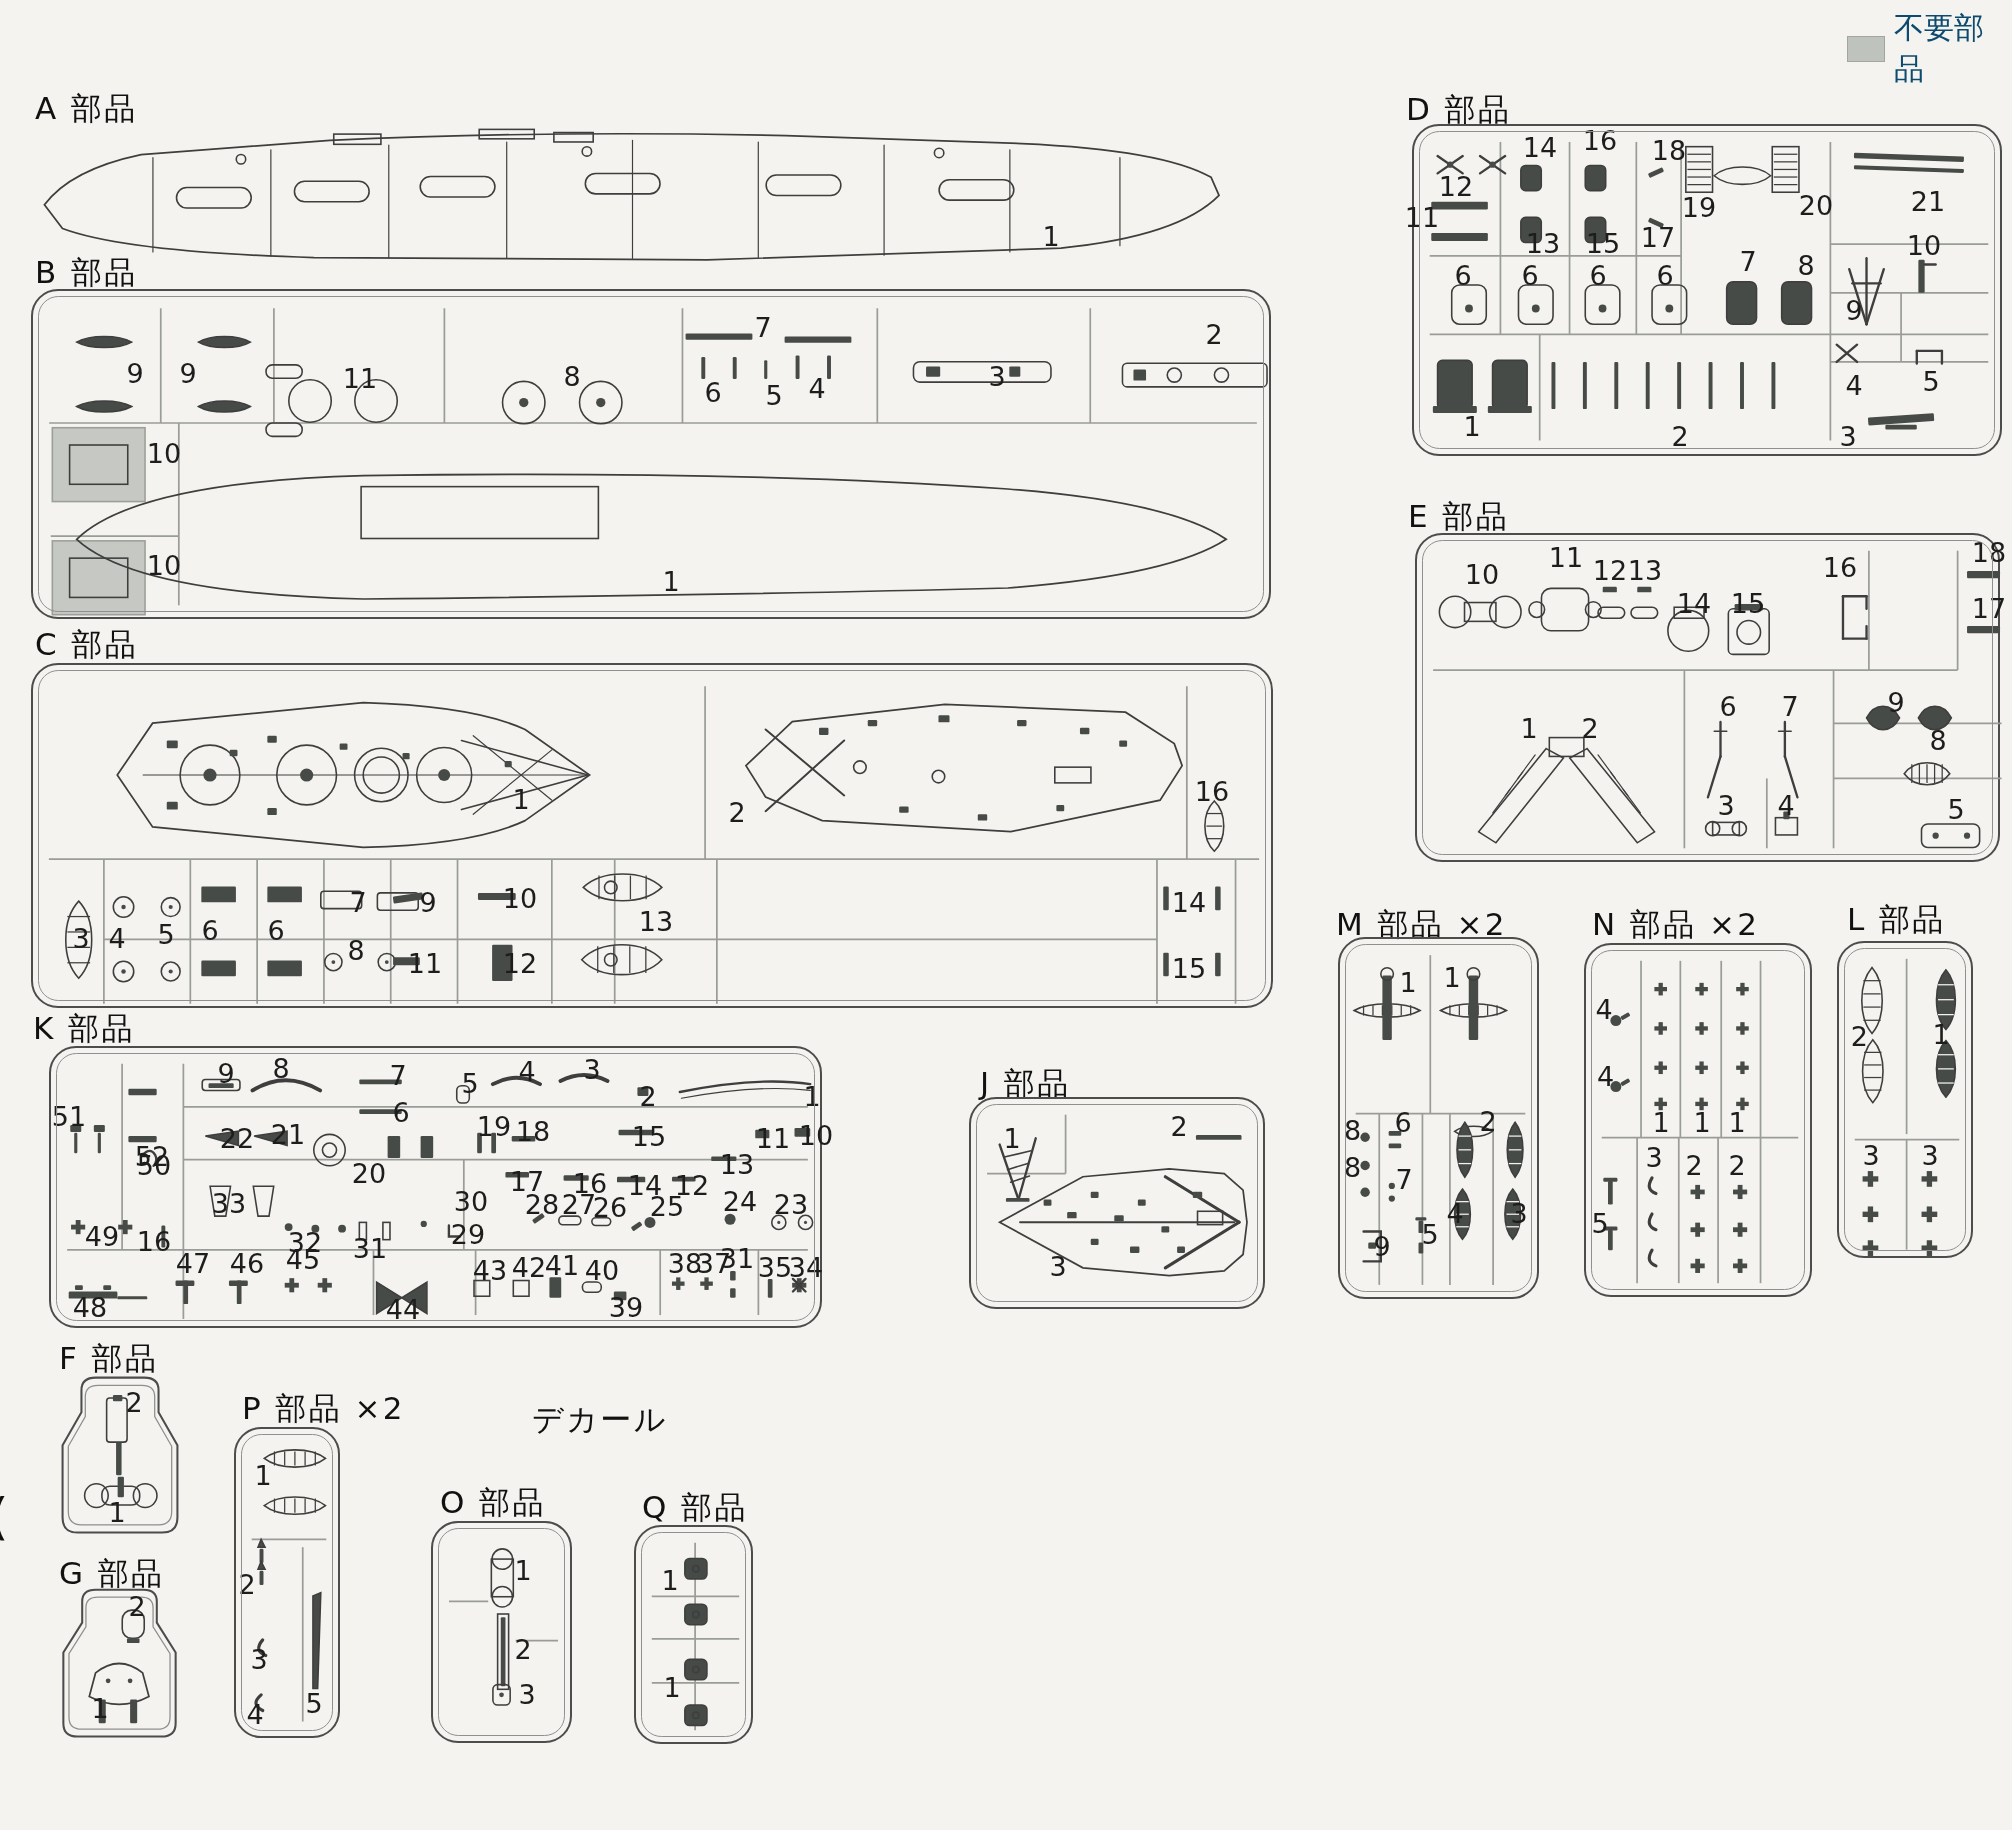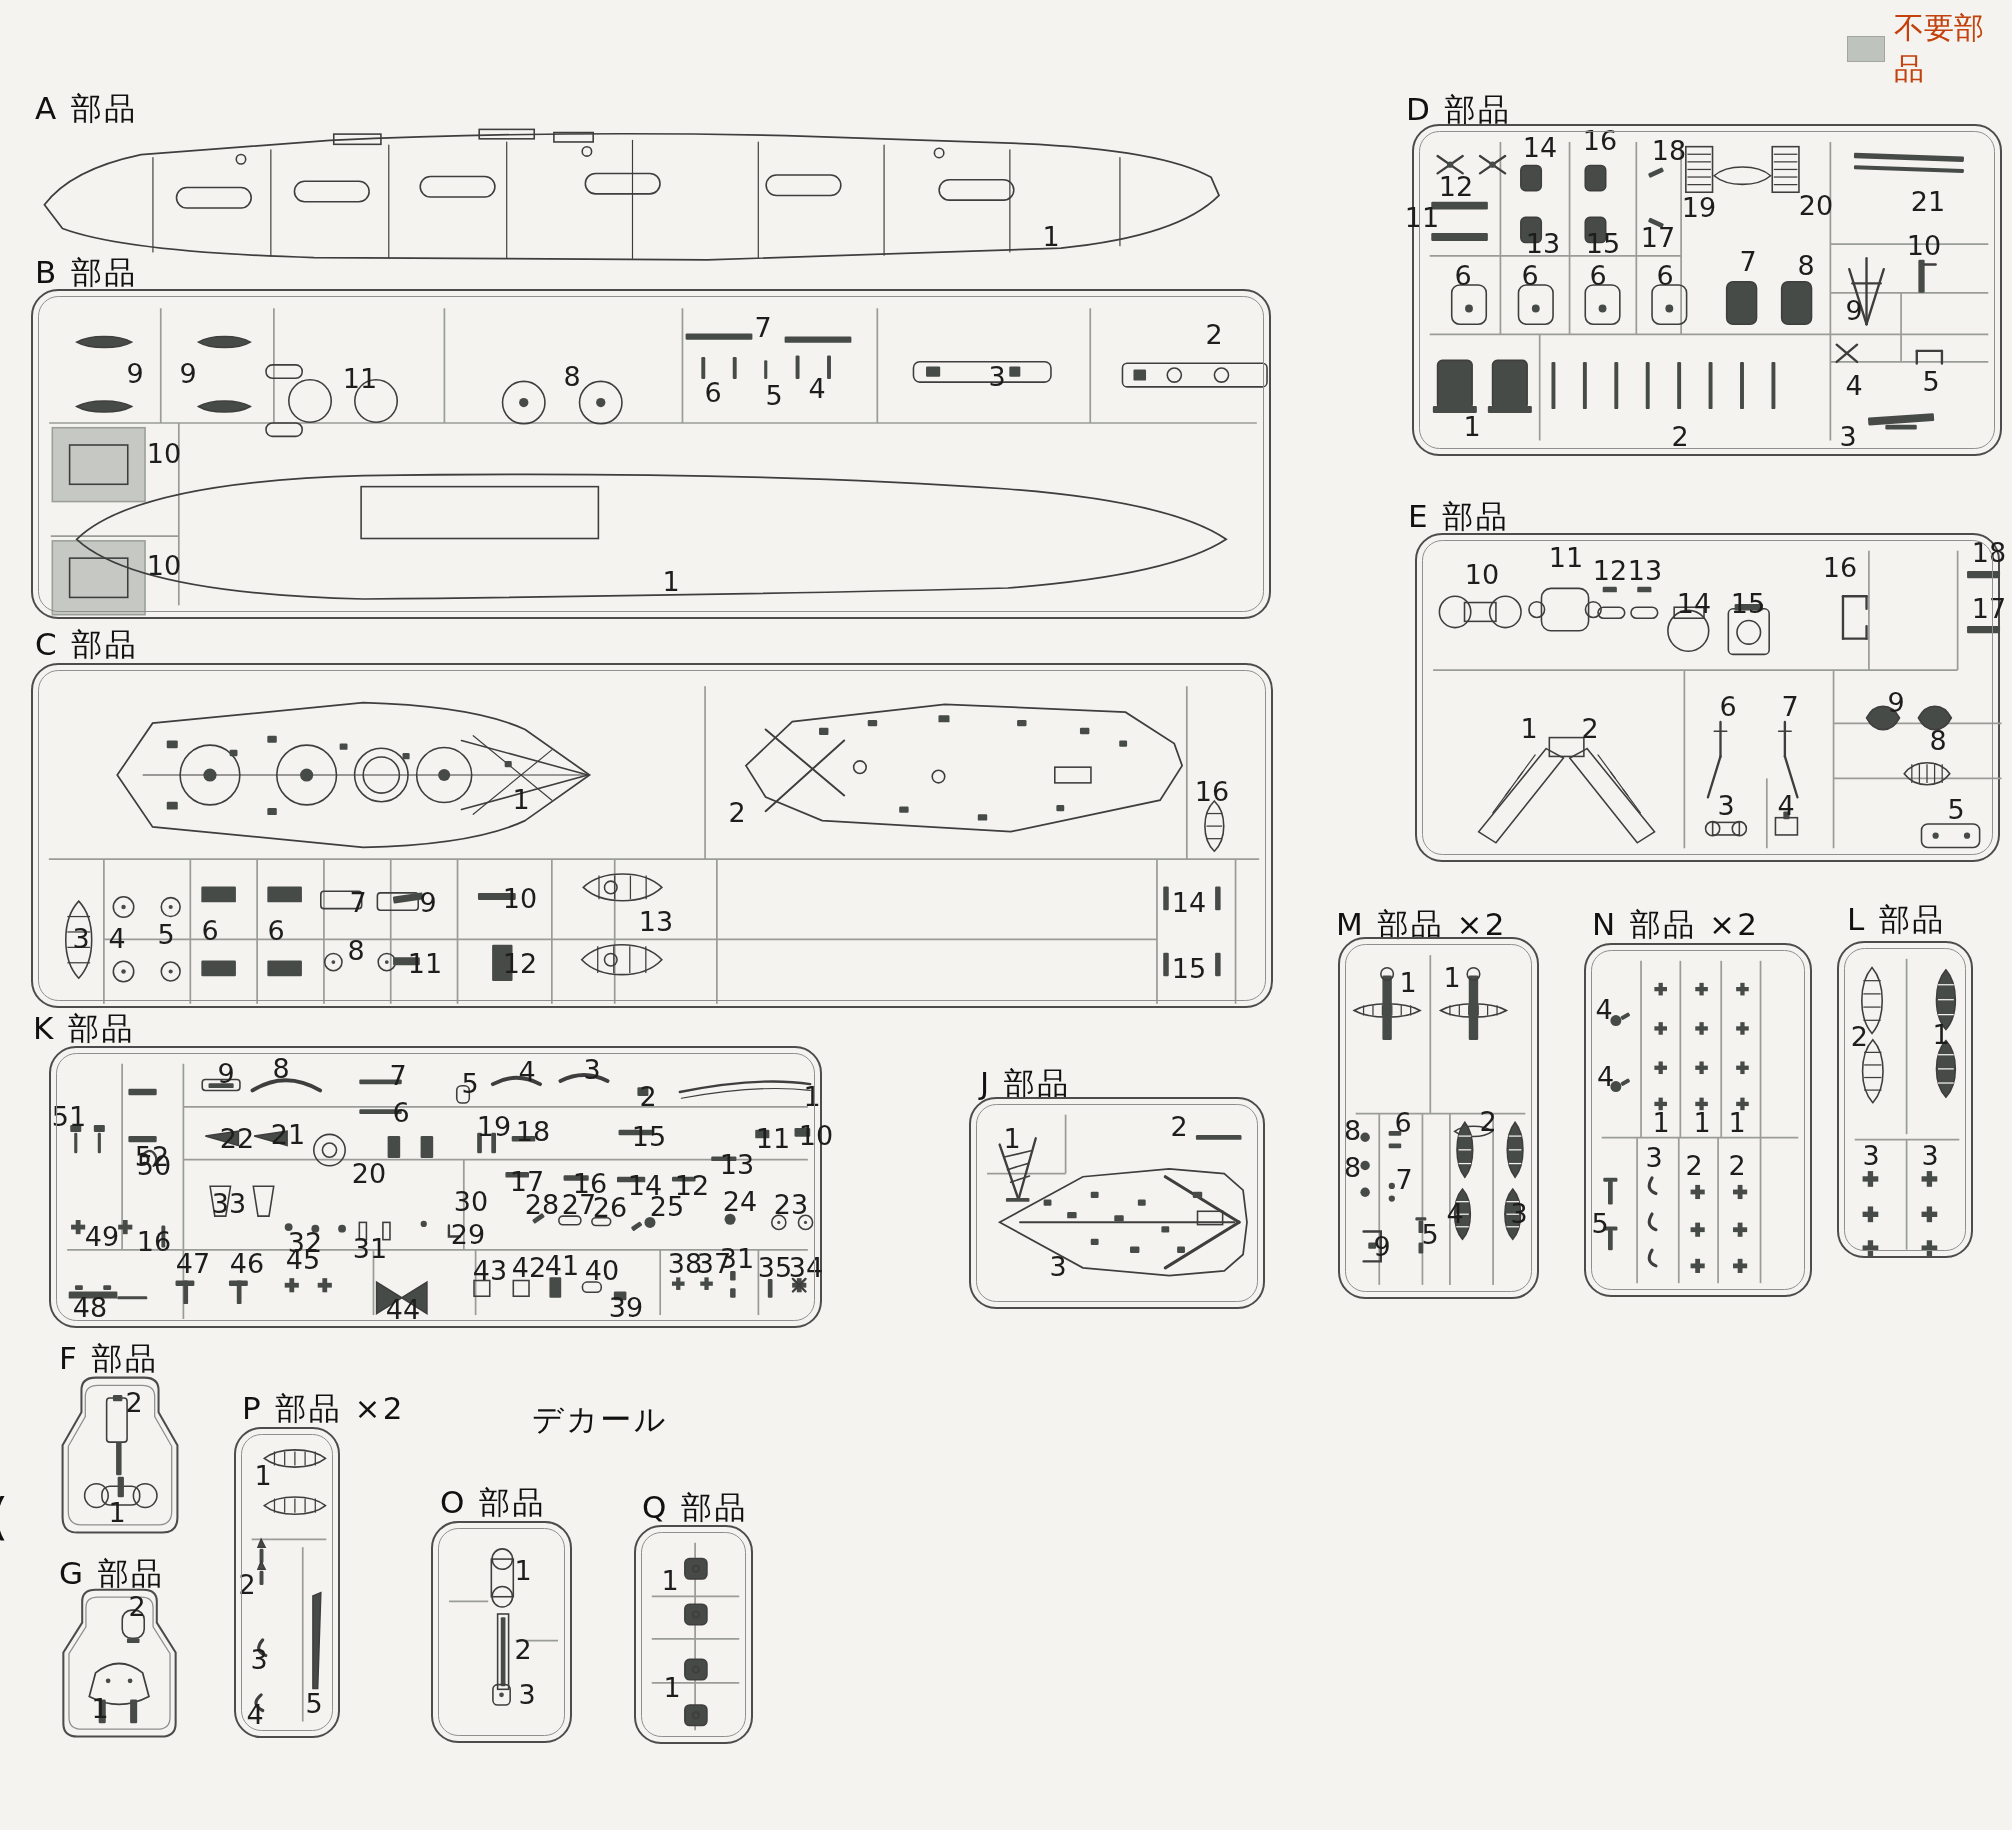--- a/index.html
+++ b/index.html
@@ -1,18 +1,18 @@
 <!DOCTYPE html>
 <html style="font-size:12.6px"><head>
 <meta charset="utf-8">
 <style>
   html,body{margin:0;padding:0;background:#e8e8e4;}
   #page{position:relative;width:2013px;height:1830px;background:#f4f3ef;overflow:hidden;
         font-family:"DejaVu Sans",sans-serif;color:#222;}
-  .legend{position:absolute;left:1847px;top:7.9px;display:flex;align-items:center;gap:9.4px;font-size:30px;color:#c2410c;}
+  .legend{position:absolute;left:1847px;top:7.9px;display:flex;align-items:center;gap:9.4px;font-size:30px;color:#0c4a6e;}
   .swatch{width:36px;height:23.6px;background:#bfc3bd;border:0.8px solid #a2a69f;display:inline-block;}
   .sprue{position:absolute;border:2px solid #4c4c4c;border-radius:27px;box-sizing:border-box;}
   .sprue::after{content:"";position:absolute;inset:4.7px;border:1.3px solid #8f8f8f;border-radius:20.4px;pointer-events:none;}
   .shaped{border:none;border-radius:0;}
   .shaped::after{display:none;}
   .frameless{border:none;border-radius:0;}
   .frameless::after{display:none;}
   .sprue svg{position:absolute;left:0;top:0;overflow:visible;}
   .pn{position:absolute;transform:translate(-50%,-50%);font-size:27px;line-height:1;white-space:nowrap;color:#1d1d1d;}
   .sprue-title{position:absolute;font-size:31px;line-height:1;letter-spacing:2.4px;white-space:nowrap;color:#111;}

